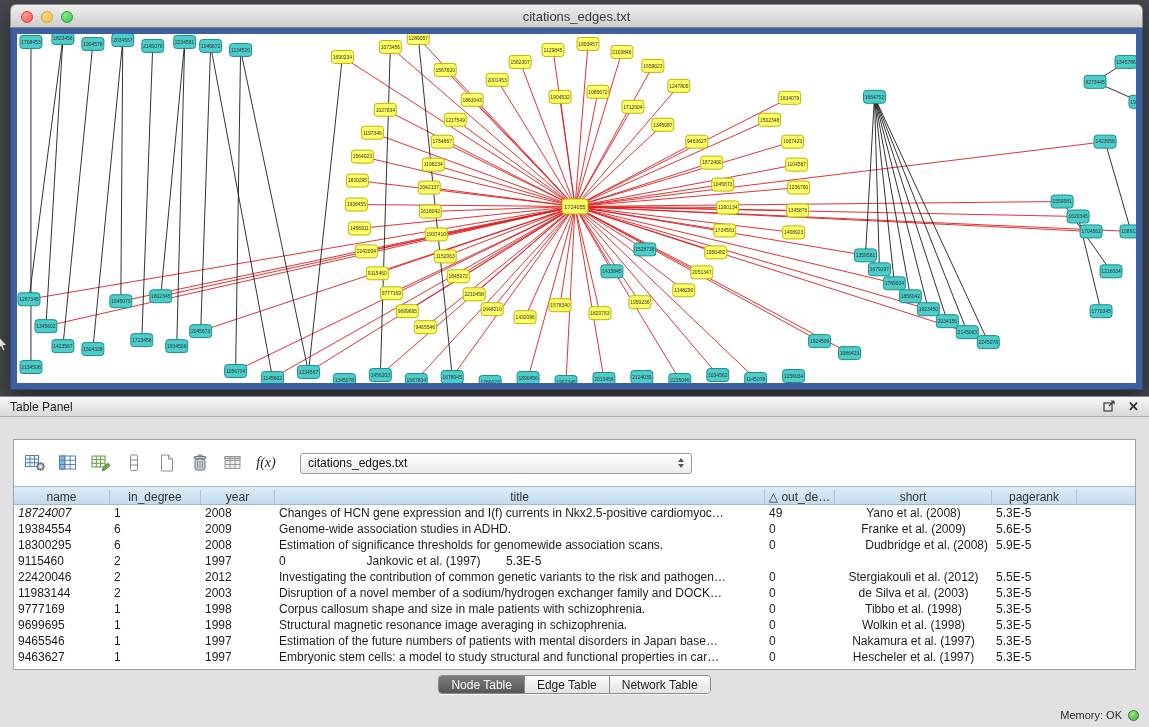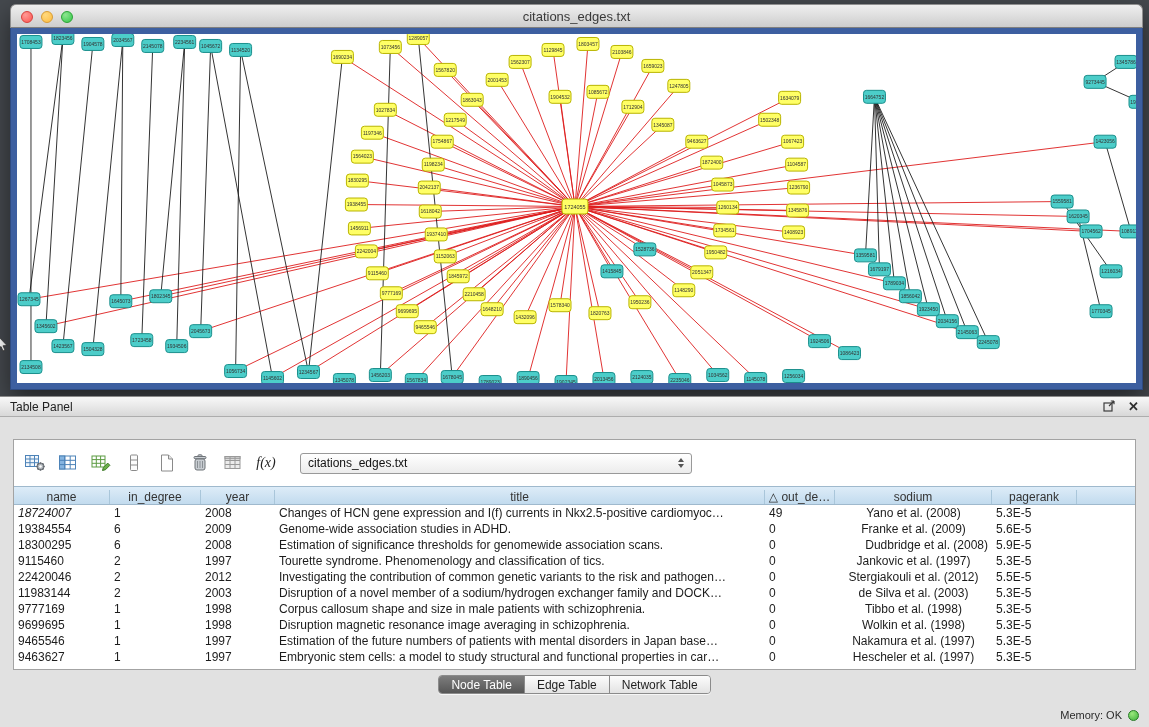--- a/index.html
+++ b/index.html
@@ -751,21 +751,21 @@
         </span>
       </div>
     </div>
 
     <div class="thead" id="table-head">
         <div class="th" style="width: 96px;">name</div>
         <div class="th" style="width: 91px;">in_degree</div>
         <div class="th" style="width: 74px;">year</div>
         <div class="th" style="width: 490px;">title</div>
         <div class="th" style="width: 70px;">△ out_de…</div>
-        <div class="th" style="width: 157px;">sodium</div>
+        <div class="th" style="width: 157px;">short</div>
         <div class="th" style="width: 85px;">pagerank</div>
         <div class="th-filler"></div>
       </div>
     <div class="tbody" id="table-body">
         <div class="tr">
           <div class="td" style="width: 96px; font-style: italic;">18724007</div>
           <div class="td" style="width: 91px;">1</div>
           <div class="td" style="width: 74px;">2008</div>
           <div class="td" style="width: 490px;">Changes of HCN gene expression and I(f) currents in Nkx2.5-positive cardiomyoc…</div>
           <div class="td" style="width: 70px;">49</div>
@@ -787,21 +787,20 @@
           <div class="td" style="width: 74px;">2008</div>
           <div class="td" style="width: 490px;">Estimation of significance thresholds for genomewide association scans.</div>
           <div class="td" style="width: 70px;">0</div>
           <div class="td center" style="width: 157px; text-align: right;">Dudbridge et al. (2008)</div>
           <div class="td" style="width: 85px;">5.9E-5</div>
         </div>
         <div class="tr">
           <div class="td" style="width: 96px;">9115460</div>
           <div class="td" style="width: 91px;">2</div>
           <div class="td" style="width: 74px;">1997</div>
-          <div class="td" style="width: 490px;">Tourette syndrome. Phenomenology and classification of tics.</div>
           <div class="td" style="width: 70px;">0</div>
           <div class="td center" style="width: 157px;">Jankovic et al. (1997)</div>
           <div class="td" style="width: 85px;">5.3E-5</div>
         </div>
         <div class="tr">
           <div class="td" style="width: 96px;">22420046</div>
           <div class="td" style="width: 91px;">2</div>
           <div class="td" style="width: 74px;">2012</div>
           <div class="td" style="width: 490px;">Investigating the contribution of common genetic variants to the risk and pathogen…</div>
           <div class="td" style="width: 70px;">0</div>
@@ -823,21 +822,21 @@
           <div class="td" style="width: 74px;">1998</div>
           <div class="td" style="width: 490px;">Corpus callosum shape and size in male patients with schizophrenia.</div>
           <div class="td" style="width: 70px;">0</div>
           <div class="td center" style="width: 157px;">Tibbo et al. (1998)</div>
           <div class="td" style="width: 85px;">5.3E-5</div>
         </div>
         <div class="tr">
           <div class="td" style="width: 96px;">9699695</div>
           <div class="td" style="width: 91px;">1</div>
           <div class="td" style="width: 74px;">1998</div>
-          <div class="td" style="width: 490px;">Disruption magnetic resonance image averaging in schizophrenia.</div>
+          <div class="td" style="width: 490px;">Structural magnetic resonance image averaging in schizophrenia.</div>
           <div class="td" style="width: 70px;">0</div>
           <div class="td center" style="width: 157px;">Wolkin et al. (1998)</div>
           <div class="td" style="width: 85px;">5.3E-5</div>
         </div>
         <div class="tr">
           <div class="td" style="width: 96px;">9465546</div>
           <div class="td" style="width: 91px;">1</div>
           <div class="td" style="width: 74px;">1997</div>
           <div class="td" style="width: 490px;">Estimation of the future numbers of patients with mental disorders in Japan base…</div>
           <div class="td" style="width: 70px;">0</div>

